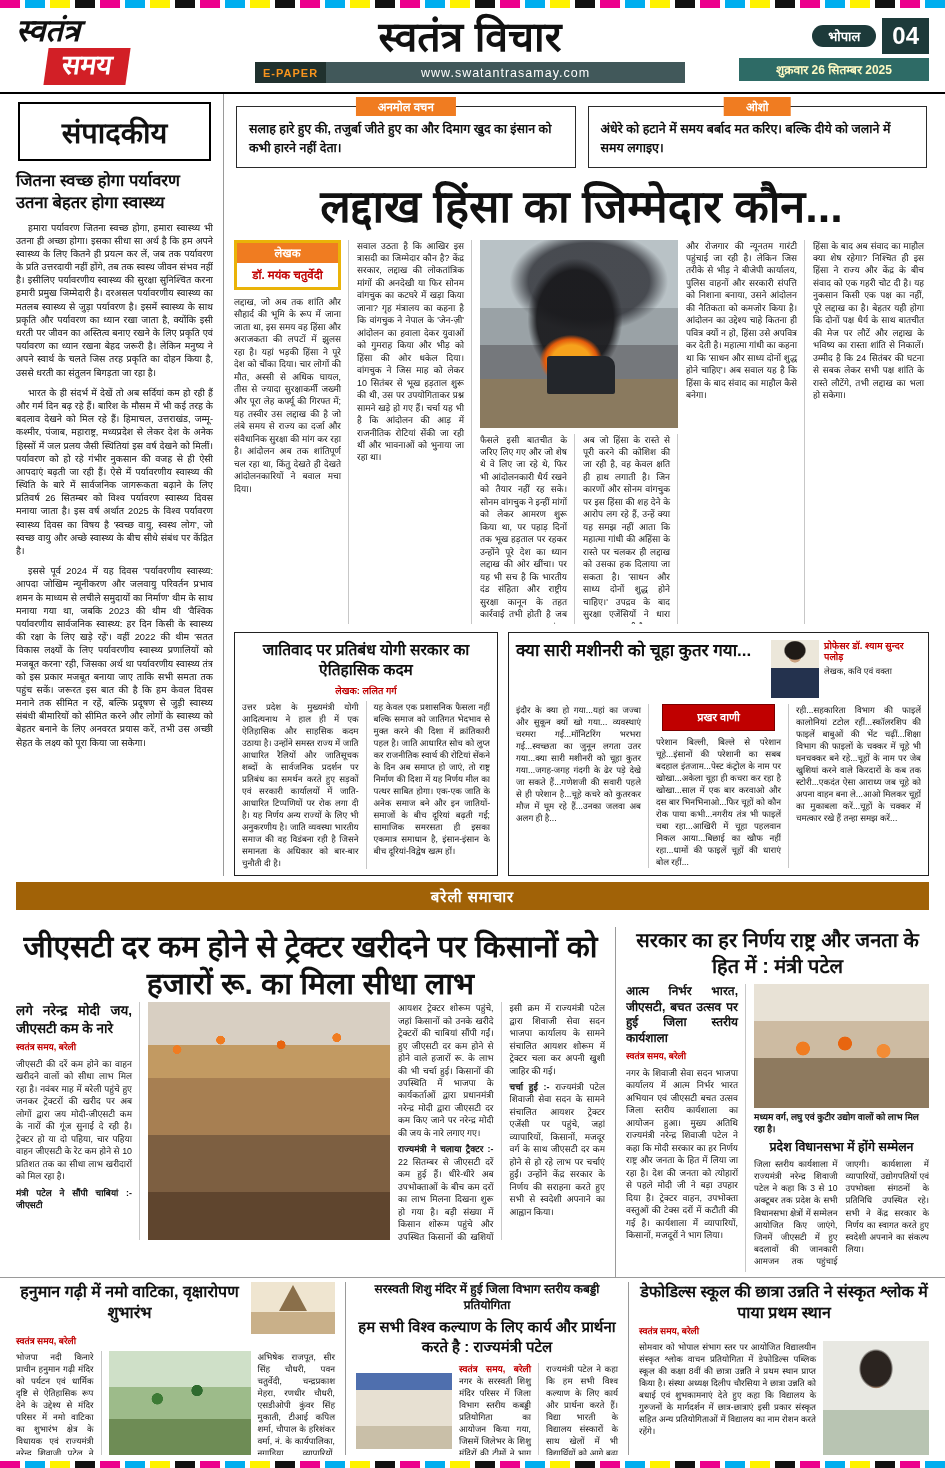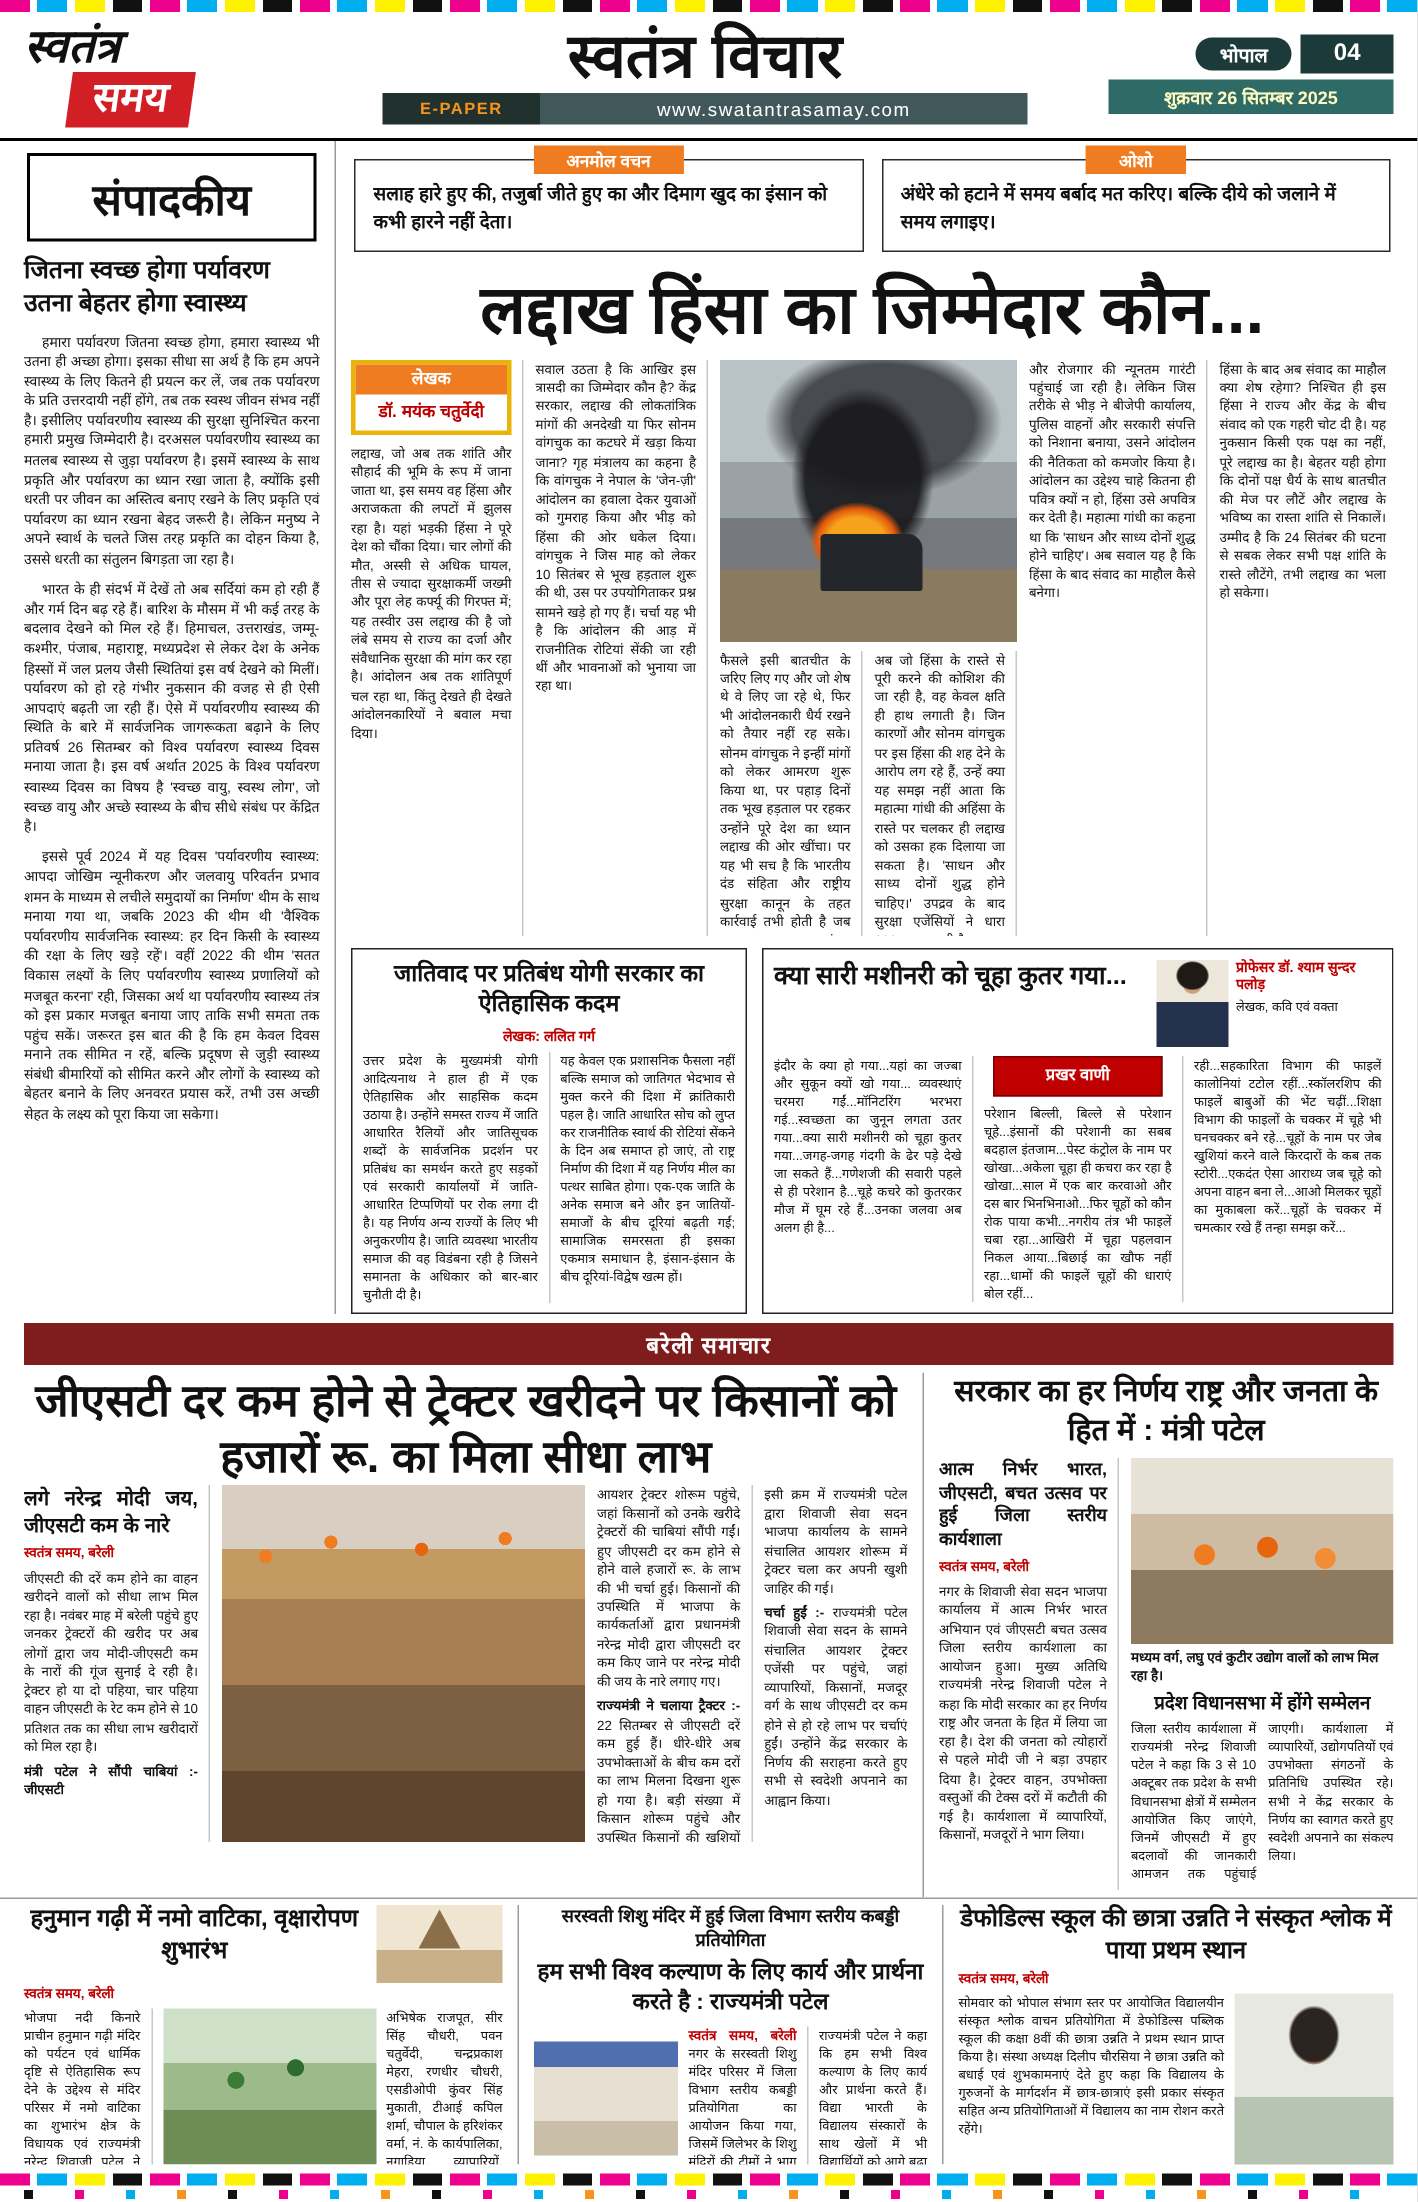--- a/index.html
+++ b/index.html
@@ -25,27 +25,27 @@
   
   .masthead{ display:flex; align-items:center; padding:5px 16px 6px; border-bottom:2.5px solid #000; height:86px;gap:24px; }
   .logo-block{ width:185px; }
   .logo-top{ display:block; font-style:italic; font-weight:900; font-size:31px; line-height:1; color:#101010; }
   .logo-bottom{ display:inline-block; background:#d21f26; color:#fff; font-weight:900; font-size:27px;
     line-height:1; padding:4px 16px 6px; transform:skew(-8deg); margin:2px 0 0 30px; }
   .center-block{ flex:1; text-align:center; }
   .paper-title{ font-size:41px; font-weight:900; line-height:1.05; }
   .title-bar{ margin:3px auto 0; width:430px; height:21px; display:flex; }
   .epaper-cell{ background:#20312e; color:#f7941d; font-weight:bold; font-size:11px; letter-spacing:1px;
-    display:flex; align-items:center; padding:0 25px; }
+    display:flex; align-items:center; padding:0 8px; }
   .site-cell{ flex:1; background:#41585a; color:#fff; font-size:12.5px; letter-spacing:1px;
     display:flex; align-items:center; justify-content:center; }
   .issue-block{ width:190px; display:flex; flex-direction:column; align-items:stretch; gap:4px; }
   .issue-top{ display:flex; justify-content:flex-end; align-items:center; gap:6px; }
   .city-pill{ background:#1d3a3a; color:#fff; border-radius:11px; padding:2px 16px; font-size:13px; font-weight:bold; }
-  .page-no{ background:#1d3a3a; color:#fff; font-size:16px; font-weight:900; padding:4px 22px; }
+  .page-no{ background:#1d3a3a; color:#fff; font-size:24px; font-weight:900; padding:4px 10px; }
   .date-bar{ background:#2e6b66; color:#fef9c3; font-size:12px; font-weight:bold; text-align:center; padding:3px 4px; }
   
   .main-grid{ display:flex; padding:0 16px; gap:10px; height:782px; overflow:hidden; }
   .editorial-col{ width:208px; border-right:1px solid #9a9a9a; padding:4px 10px 0 0; }
   .editorial-box{ border:2.5px solid #000; margin:4px 2px 8px; padding:8px 4px; text-align:center;
     font-size:29px; font-weight:900; }
   .ed-headline{ font-size:16.5px; font-weight:900; line-height:1.35; margin:2px 0 8px; }
   .ed-body p{ font-size:9.3px; line-height:1.42; text-align:justify; margin:0 0 7px; text-indent:12px; }
   .content-col{ flex:1; display:flex; flex-direction:column; min-width:0; }
   
@@ -115,21 +115,21 @@
   .swachh-heads{ flex:1; font-size:17px; font-weight:900; line-height:1.35; }
   .swachh-author{ width:150px; display:flex; gap:5px; }
   .swachh-author-meta{ flex:1; }
   .swachh-author-name{ color:#c00000; font-weight:bold; font-size:9.5px; line-height:1.25; }
   .swachh-author-role{ font-size:8.5px; margin-top:2px; }
   .swachh-cols{ display:flex; gap:7px; margin-top:6px; overflow:hidden; }
   .swachh-cols .ncol{ flex:1; font-size:8.6px; min-width:0; }
   .tag-box{ background:#c00000; color:#fff; font-weight:bold; font-size:11px; text-align:center;
     border:1px solid #7a0000; padding:5px 4px; margin:0 6px 5px; }
   
-  .bareilly-bar{ margin:6px 16px 5px; background:#7f1d1d; color:#fff; text-align:center;
+  .bareilly-bar{ margin:6px 16px 17px; background:#a16207; color:#fff; text-align:center;
     font-weight:bold; font-size:15px; padding:4px 0; letter-spacing:1px; }
   
   .bareilly-main{ display:flex; padding:0 16px; gap:10px; height:350px; overflow:hidden; }
   .gst{ width:600px; border-right:1px solid #9a9a9a; padding-right:10px; }
   .gst-head{ font-size:30px; font-weight:900; text-align:center; line-height:1.22; margin-top:2px; }
   .gst-sub{ font-size:16px; font-weight:bold; font-style:italic; margin:6px 0 8px; }
   .gst-body{ display:flex; gap:8px; height:238px; overflow:hidden; }
   .gst-kicker-col{ width:124px; }
   .kicker{ font-size:13.5px; font-weight:900; line-height:1.3; margin-bottom:4px; }
   .dateline{ color:#c00000; font-weight:bold; font-size:9px; margin-bottom:4px; }

